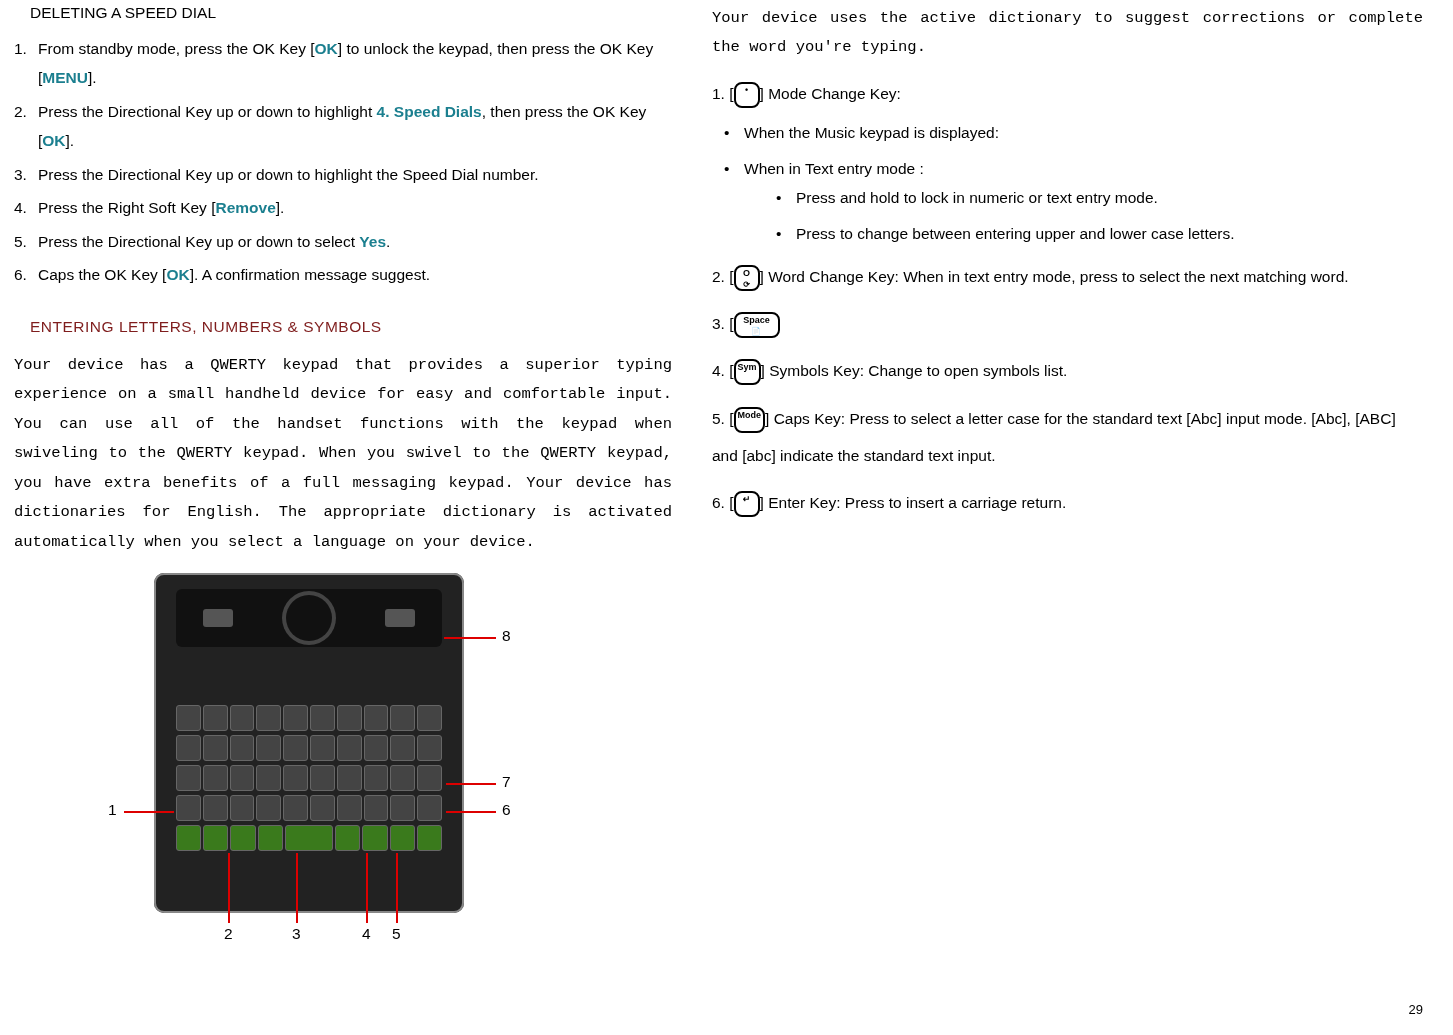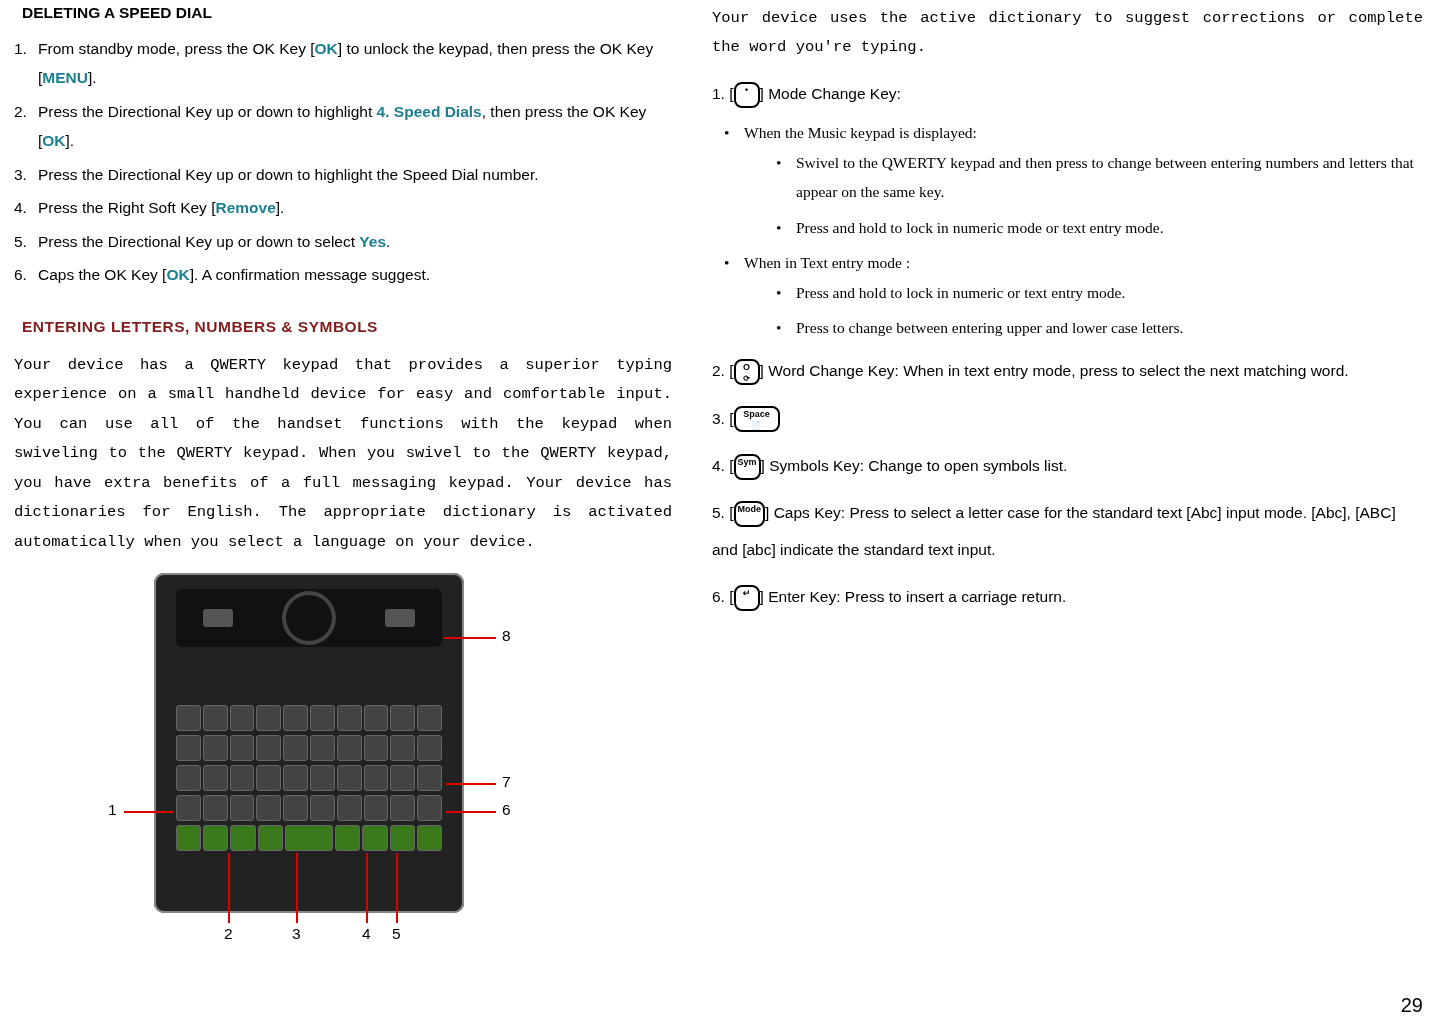--- a/index.html
+++ b/index.html
@@ -1,46 +1,46 @@
 <!DOCTYPE html>
 <html><head>
 <meta charset="utf-8">
 <style>
   html,body{margin:0;padding:0;font-family:Arial,Helvetica,sans-serif;font-size:15.5px;color:#000;background:#fff;}
   .page{width:1453px;height:1035px;padding:4px 30px 4px 14px;box-sizing:border-box;display:flex;gap:40px;position:relative;}
   .col{flex:1;min-width:0;}
   .col-left{flex:0 0 658px;}
   .col-right{flex:1;}
-  h2.section{font-size:15.5px;font-weight:bold;margin:0 0 12px 8px;}
+  h2.section{font-size:15.5px;font-weight:normal;margin:0 0 12px 16px;}
   h2.section.teal{color:#7f1d1d;letter-spacing:0.5px;}
   .just{text-align:justify;line-height:1.9;font-family:Liberation Mono, monospace;}
   ol.num{list-style:none;padding:0;margin:0;}
   ol.num>li{display:flex;gap:6px;line-height:1.9;margin-bottom:4px;}
   ol.num>li>.n{flex:0 0 18px;}
   ol.num>li>.t{flex:1;}
   .teal-inline{color:#1B7F8F;font-weight:bold;}
   .sp-img-wrap{position:relative;margin:8px 0 0 0;width:660px;height:400px;}
   .device{position:absolute;left:140px;top:0;width:310px;height:340px;background:#222;border-radius:10px;box-shadow:0 0 0 2px #888 inset;}
   .device .screen{position:absolute;left:22px;top:16px;width:266px;height:58px;background:#111;border-radius:6px;display:flex;align-items:center;justify-content:space-around;}
   .okbtn{width:46px;height:46px;border-radius:50%;background:radial-gradient(circle,#6xc940 30%,#2a6b10 70%);box-shadow:0 0 0 4px #444;}
   .device .krow{position:absolute;left:22px;width:266px;height:26px;display:flex;gap:2px;}
   .key{flex:1;background:#444;border-radius:3px;border:1px solid #666;}
   .key.g{background:#3a7a1c;}
   .callout{position:absolute;font-size:15.5px;}
   .cl-line{position:absolute;height:2px;background:#d00;}
   .cl-line.v{width:2px;height:auto;}
-  ul.dot{list-style:none;padding:0;margin:0;font-family:Liberation Serif, serif;}
+  ul.dot{list-style:none;padding:0;margin:0;}
   ul.dot>li{position:relative;padding-left:32px;line-height:1.9;margin-bottom:6px;}
   ul.dot>li::before{content:"•";position:absolute;left:12px;top:0;}
   ul.dot.inner>li{padding-left:52px;}
   ul.dot.inner>li::before{left:32px;}
   .keyicon{display:inline-block;vertical-align:middle;border:2px solid #000;border-radius:8px;background:#fff;position:relative;min-width:26px;height:26px;box-sizing:border-box;font-size:9px;line-height:11px;text-align:center;padding:1px 2px;font-weight:bold;}
   .keyicon.space{min-width:46px;}
   .keyicon .sub{display:block;font-size:8px;}
-  .pagenum{position:absolute;right:30px;bottom:18px;font-size:20px;}
+  .pagenum{position:absolute;right:30px;bottom:18px;font-size:13px;}
 </style>
 </head>
 <body>
 
 <div class="page">
 
   <div class="col col-left">
 
     <h2 class="section">DELETING A SPEED DIAL</h2>
 
@@ -185,24 +185,20 @@
   <div class="col col-right">
 
     <p class="just" style="margin:0 0 16px 0">Your device uses the active dictionary to suggest corrections or complete the word you're typing.</p>
 
     <div style="line-height:1.9;margin-bottom:10px">
       <span>1.</span>
       <span> [</span><span class="keyicon"><span>•</span></span><span>] Mode Change Key:</span>
     </div>
     <ul class="dot">
       <li><span>When the Music keypad is displayed:</span>
-        <ul class="dot inner">
-          <li><span>Swivel to the QWERTY keypad and then press to change between entering numbers and letters that appear on the same key.</span></li>
-          <li><span>Press and hold to lock in numeric mode or text entry mode.</span></li>
-        </ul>
       </li>
       <li><span>When in Text entry mode :</span>
         <ul class="dot inner">
           <li><span>Press and hold to lock in numeric or text entry mode.</span></li>
           <li><span>Press to change between entering upper and lower case letters.</span></li>
         </ul>
       </li>
     </ul>
 
     <div style="line-height:2.4;margin:10px 0">

